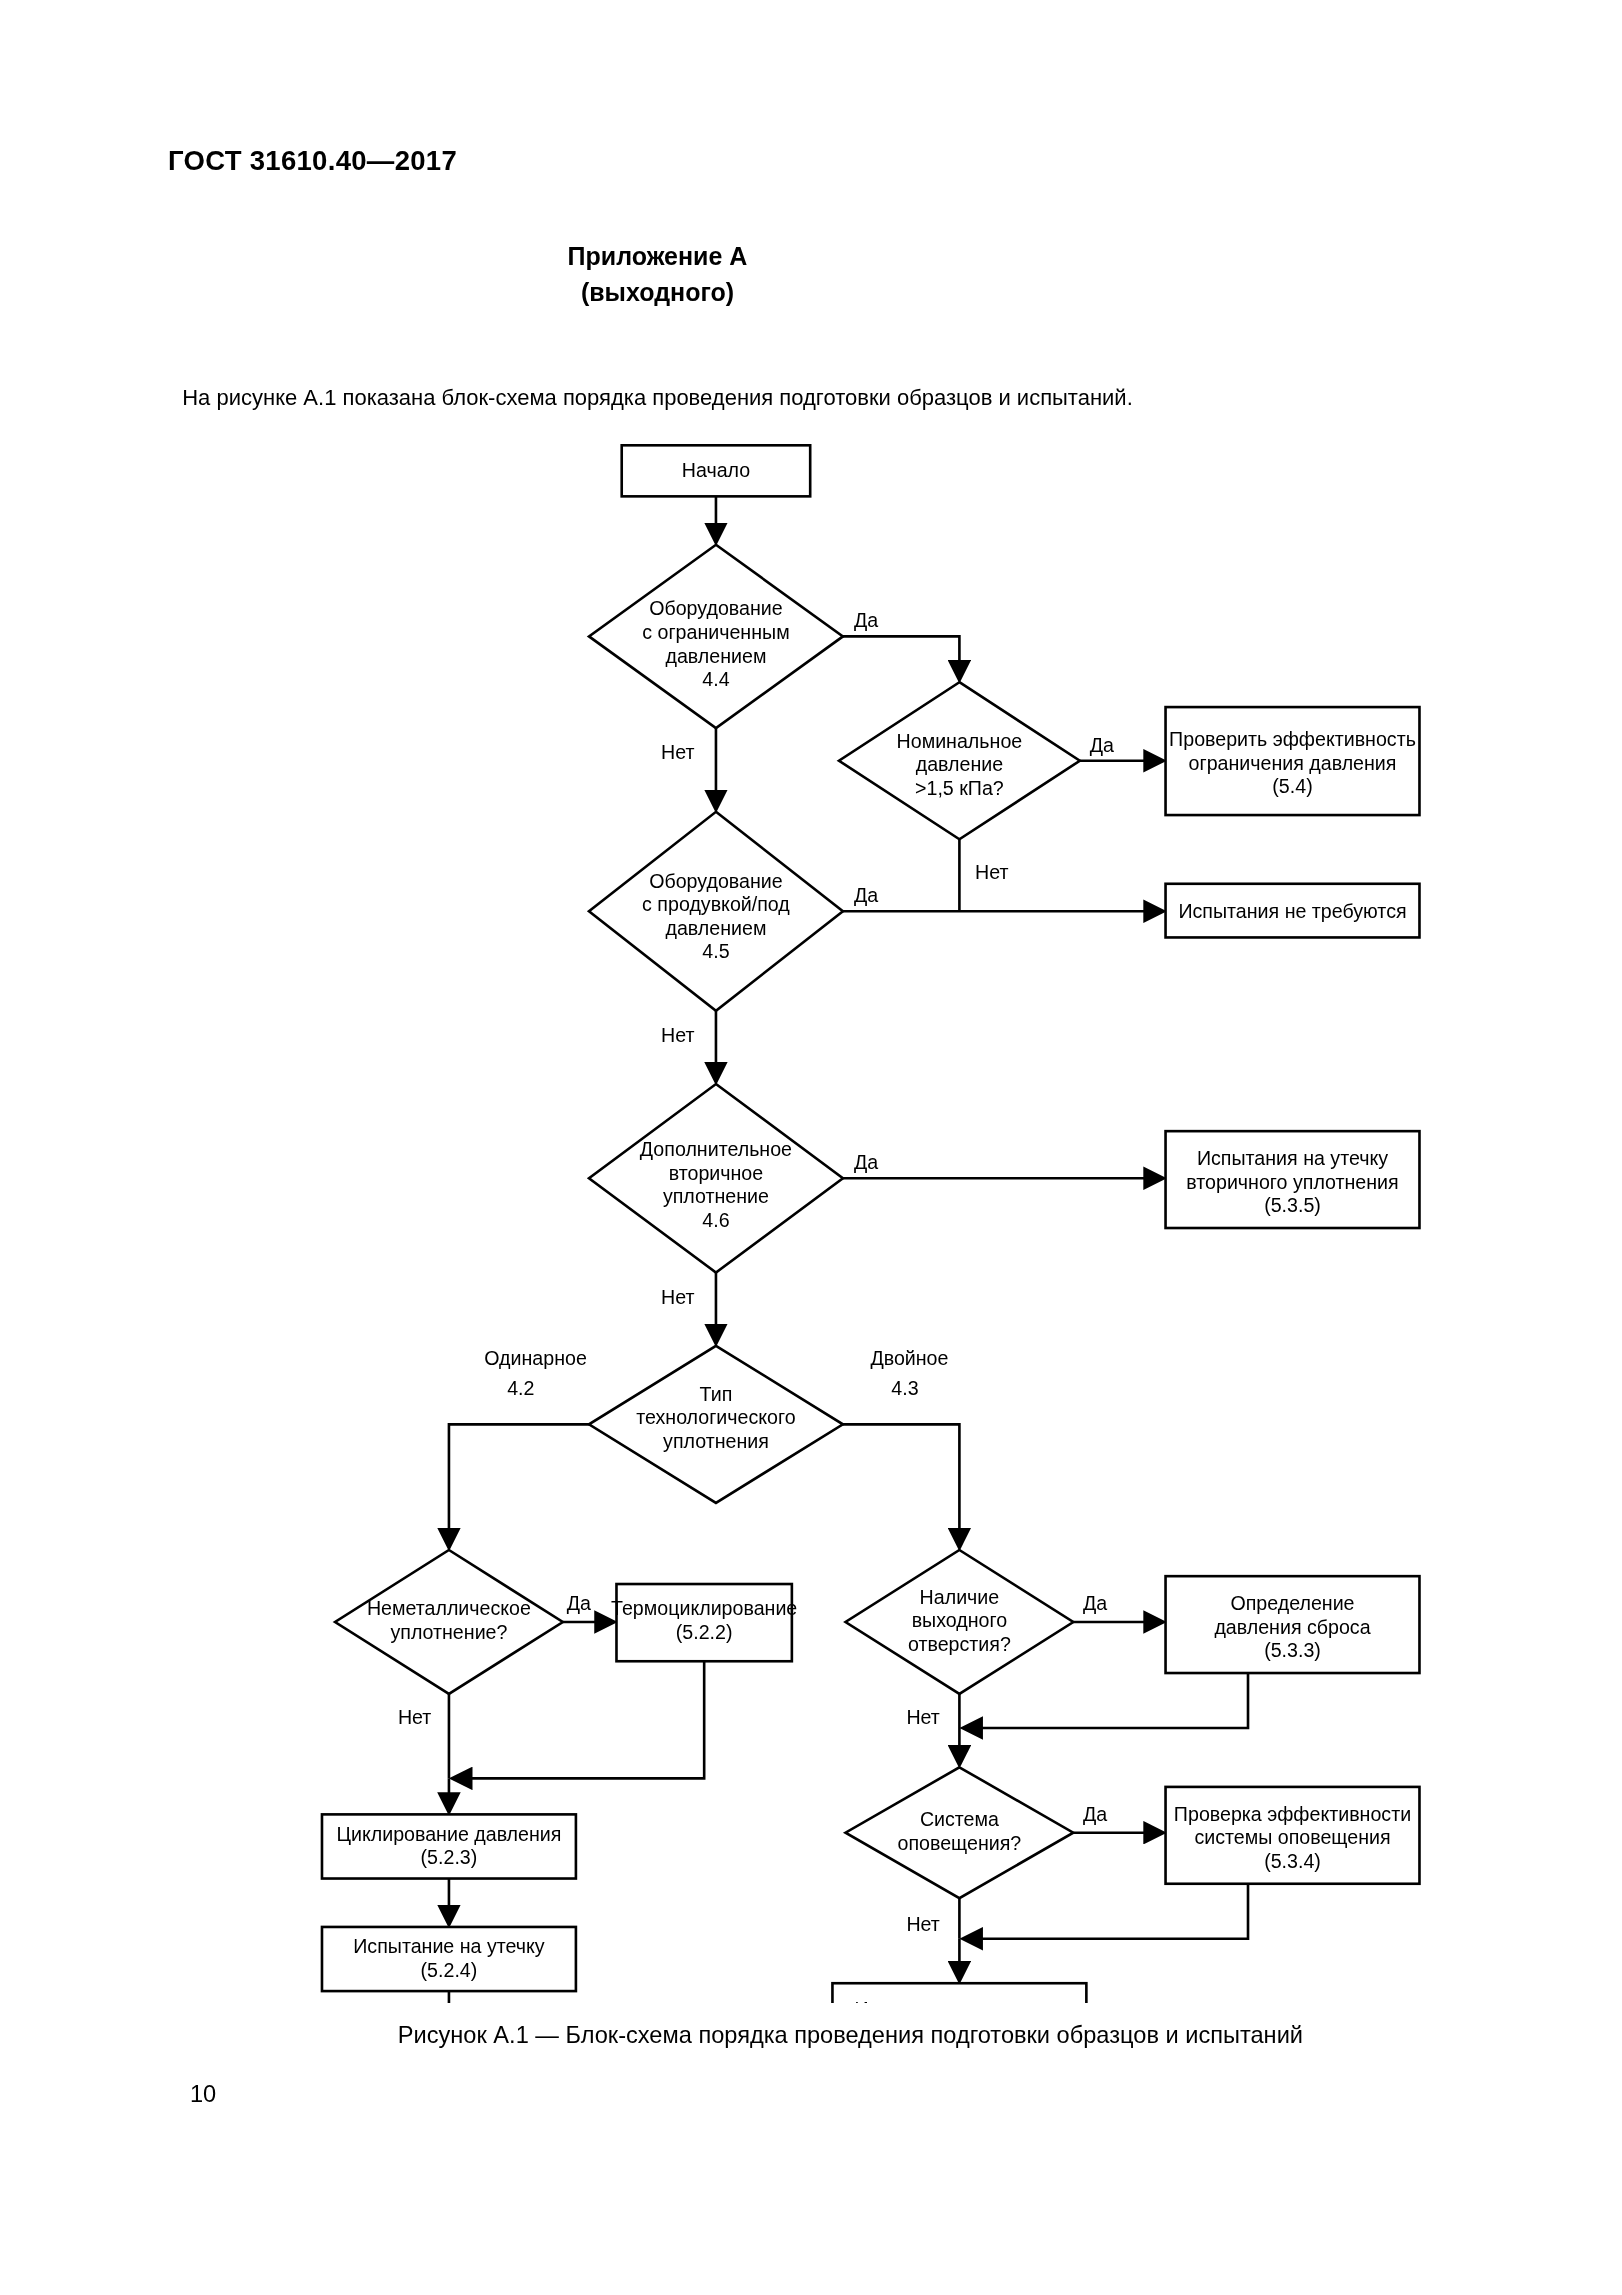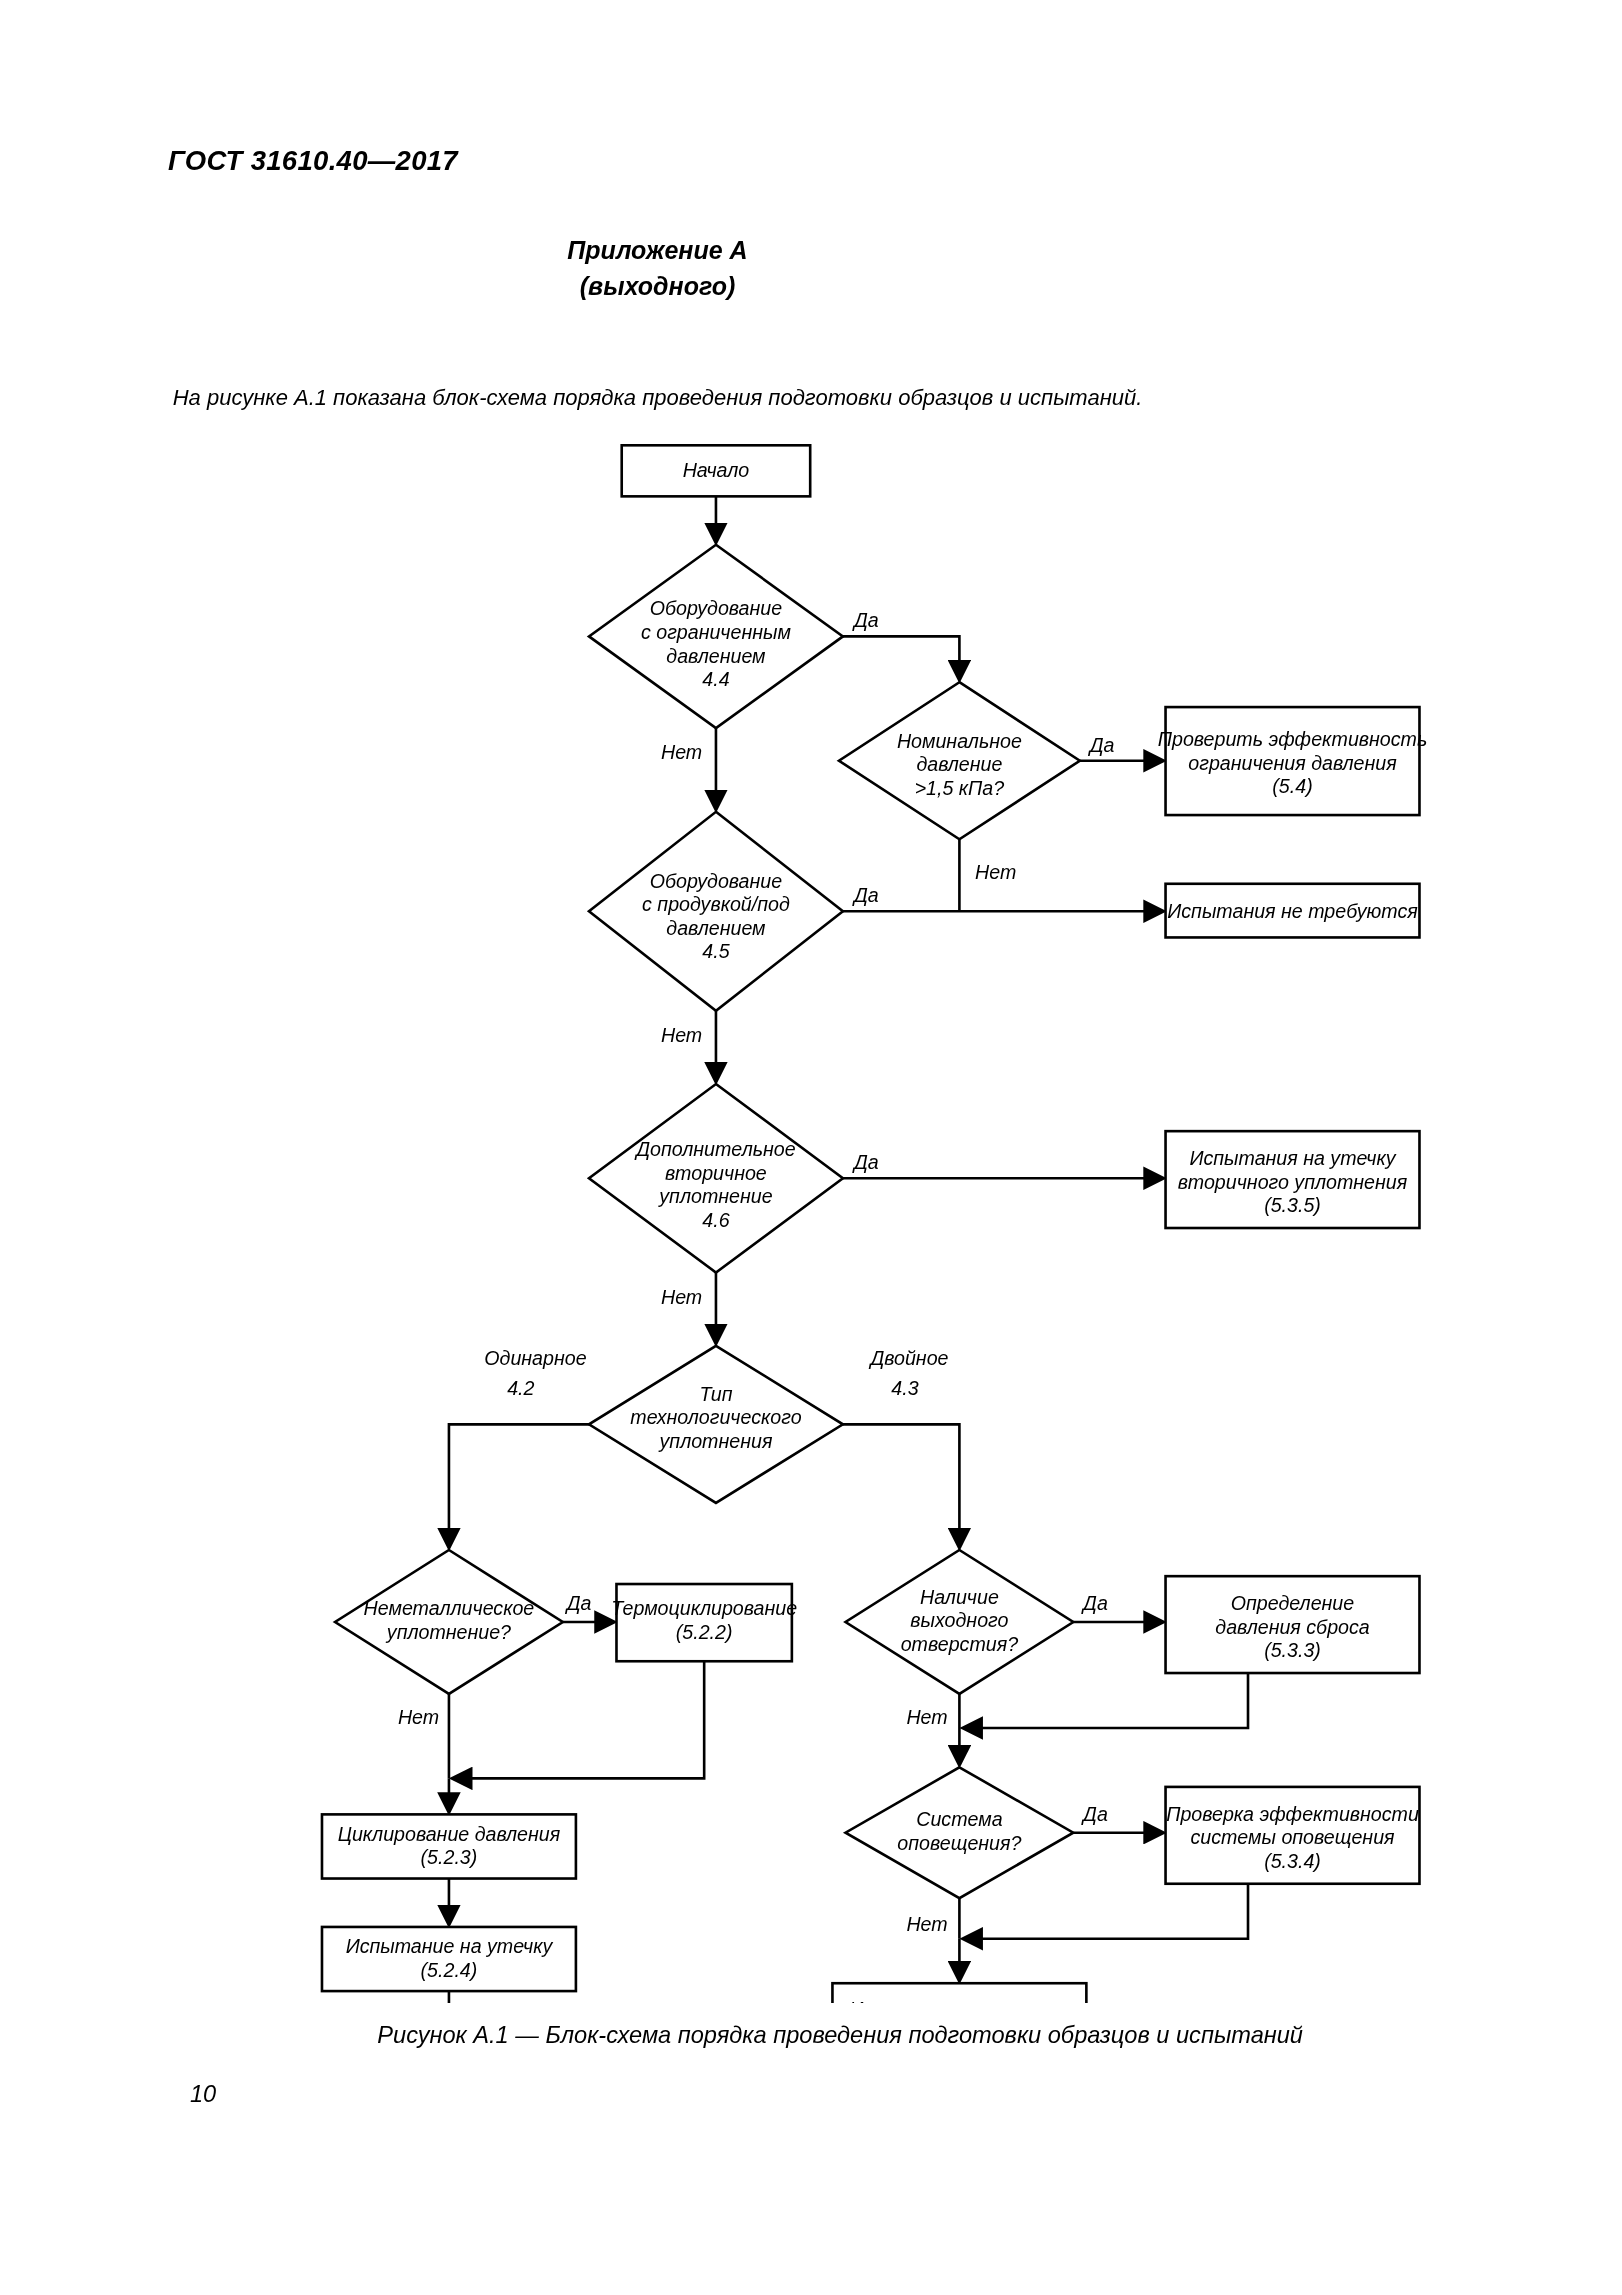--- a/index.html
+++ b/index.html
@@ -1,22 +1,22 @@
 <!DOCTYPE html>
 <html style="font-size:10.5px"><head>
 <meta charset="utf-8">
 <style>
   html,body{margin:0;padding:0;background:#ffffff;}
   body{width:1623px;height:2295px;position:relative;
        font-family:"Liberation Sans","DejaVu Sans",sans-serif;color:#000;}
-  .page{position:absolute;left:0;top:0;width:1315px;height:2295px;font-style:italic;}
+  .page{position:absolute;left:0;top:0;width:1315px;height:2295px;}
 
   .hdr{position:absolute;left:168px;top:145px;font-size:27.5px;font-weight:bold;letter-spacing:0.3px;}
 
-  .appendix{position:absolute;left:0;right:0;top:232px;text-align:center;font-size:25px;font-weight:bold;line-height:1.45;}
+  .appendix{position:absolute;left:0;right:0;top:238px;text-align:center;font-size:25px;font-weight:bold;line-height:1.45;}
   .appendix .l2{display:block;}
 
   .schema-title{position:absolute;left:0;right:0;top:327px;text-align:center;font-size:26px;font-weight:bold;}
 
   .intro{position:absolute;left:0;right:0;top:385px;text-align:center;font-size:22px;}
 
   .caption{position:absolute;left:0;right:12px;top:2022px;text-align:right;font-size:23.6px;}
   .pageno{position:absolute;left:190px;top:2081px;font-size:23.6px;}
 
   svg.flow{position:absolute;left:0;top:419px;width:1623px;height:1584px;}

